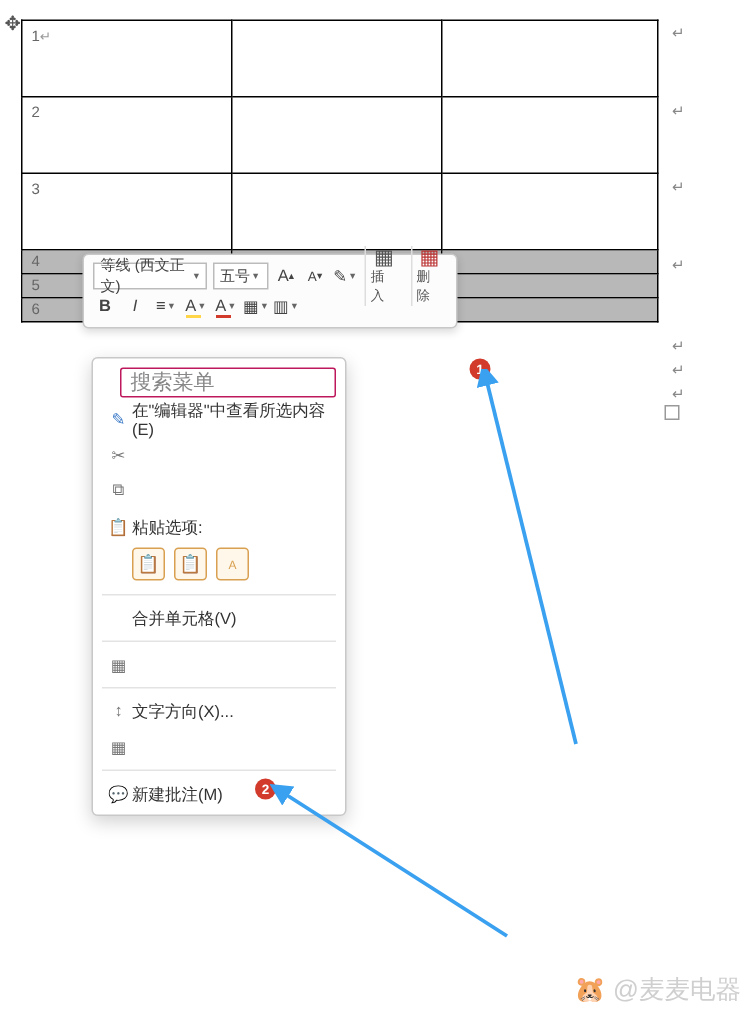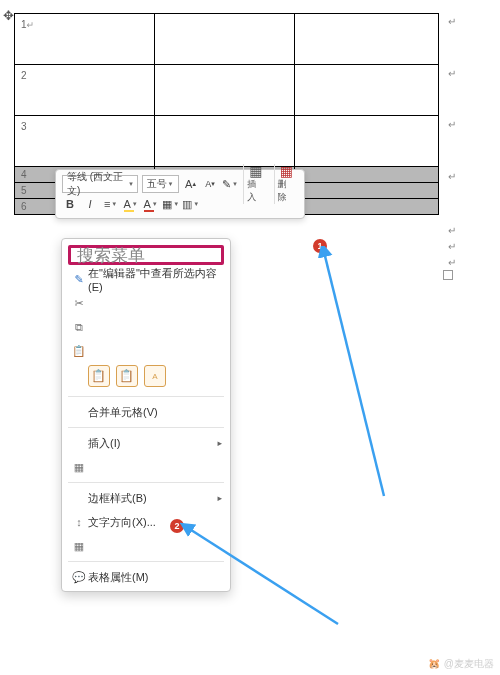--- a/index.html
+++ b/index.html
@@ -50,22 +50,22 @@
   .dd::after { content: "▾"; font-size: 7px; margin-left: 2px; color: #666; }
   
   .ctx {
     position: absolute; top: 238px; left: 61px;
     width: 170px; background: #fff;
     border: 1px solid #c8c8c8; border-radius: 4px;
     box-shadow: 0 4px 12px rgba(0,0,0,0.18);
     padding: 2px 0;
   }
   .ctx-search {
-    margin: 4px 6px 2px 6px; height: 20px; border: 3px solid #be185d;
-    border-radius: 2px; font-size: 17px; padding: 2px 6px; color: #888;
+    margin: 4px 6px 2px 18px; height: 20px; border: 1px solid #be185d;
+    border-radius: 2px; font-size: 14px; padding: 2px 6px; color: #888;
     display: flex; align-items: center;
   }
   .ctx-item {
     display: flex; align-items: center; height: 24px;
     padding: 0 10px 0 8px; font-size: 11px; color: #333;
     cursor: default; position: relative;
   }
   .ctx-icon { width: 18px; display: flex; justify-content: center; color: #4a6; font-size: 11px; }
   .ctx-icon.blue { color: #3878c7; }
   .ctx-icon.orange { color: #d88a2a; }
@@ -82,21 +82,21 @@
   }
   
   .badge {
     position: absolute; width: 14px; height: 14px; border-radius: 50%;
     background: #d23b2c; color: #fff; font-size: 9px; font-weight: bold;
     display: flex; align-items: center; justify-content: center;
   }
   .arrow-svg { position: absolute; pointer-events: none; }
   .watermark {
     position: absolute; right: 6px; bottom: 4px;
-    font-size: 10px; color: #cfcfcf; letter-spacing: 0;
+    font-size: 17px; color: #cfcfcf; letter-spacing: 0;
   }
 </style>
 </head>
 <body>
 
 <div style="position:absolute;left:3px;top:8px;font-size:13px;color:#555;">✥</div>
 
 <div class="tbl-wrap">
   <table class="tbl">
     <tbody>
@@ -193,55 +193,48 @@
     <span class="ctx-label">在"编辑器"中查看所选内容(E)</span>
   </div>
   <div class="ctx-item">
     <span class="ctx-icon gray">✂</span>
   </div>
   <div class="ctx-item">
     <span class="ctx-icon gray">⧉</span>
   </div>
   <div class="ctx-item">
     <span class="ctx-icon orange">📋</span>
+    <span class="ctx-label" style="font-weight:500">粘贴选项:</span>
   </div>
   <div class="paste-opts">
     <div class="paste-opt">📋</div>
     <div class="paste-opt">📋</div>
     <div class="paste-opt" style="font-size:8px">A</div>
   </div>
   <div class="ctx-sep"></div>
   <div class="ctx-item">
     <span class="ctx-icon"></span>
     <span class="ctx-label">合并单元格(V)</span>
   </div>
   <div class="ctx-sep"></div>
-  <div class="ctx-item ctx-sub">
-    <span class="ctx-icon"></span>
-    <span class="ctx-label">插入(I)</span>
-  </div>
   <div class="ctx-item">
     <span class="ctx-icon gray">▦</span>
   </div>
   <div class="ctx-sep"></div>
-  <div class="ctx-item ctx-sub">
-    <span class="ctx-icon"></span>
-    <span class="ctx-label">边框样式(B)</span>
-  </div>
   <div class="ctx-item">
     <span class="ctx-icon gray">↕</span>
     <span class="ctx-label">文字方向(X)...</span>
   </div>
   <div class="ctx-item">
     <span class="ctx-icon gray">▦</span>
   </div>
   <div class="ctx-sep"></div>
   <div class="ctx-item">
     <span class="ctx-icon gray">💬</span>
-    <span class="ctx-label">表格属性(M)</span>
+    <span class="ctx-label">新建批注(M)</span>
   </div>
 </div>
 
 <div class="badge" style="top:239px;left:313px">1</div>
 <div class="badge" style="top:519px;left:170px">2</div>
 
 <svg class="arrow-svg" style="top:246px;left:300px" width="100" height="260">
   <defs>
       <marker id="ah1" markerWidth="8" markerHeight="8" refX="2" refY="3" orient="auto">
         <path d="M0,0 L6,3 L0,6 Z" fill="#3aa0f0"></path>

